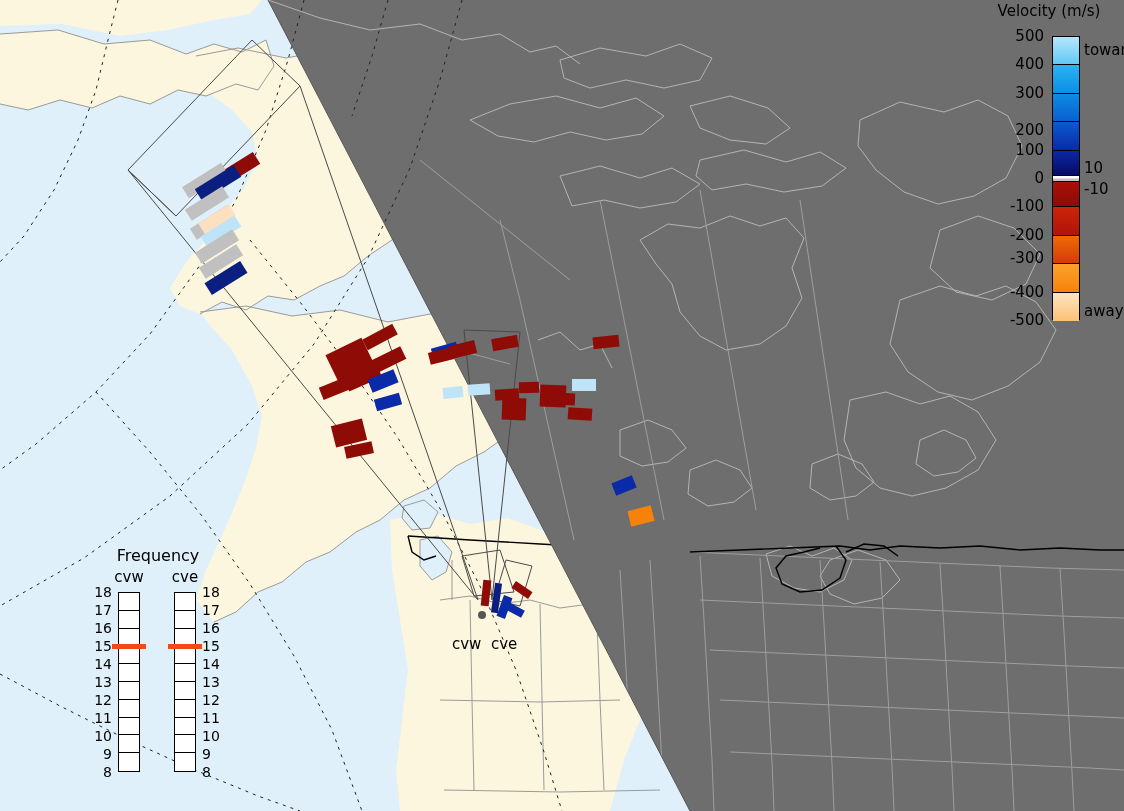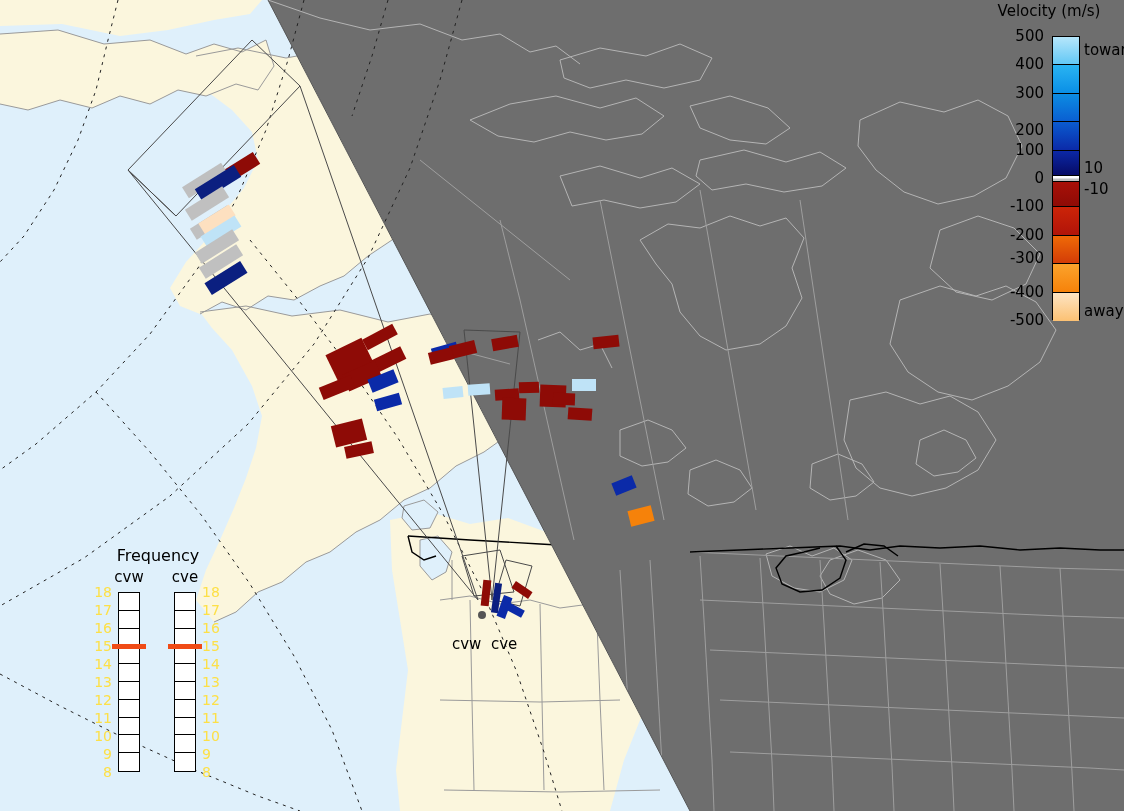--- a/index.html
+++ b/index.html
@@ -140,21 +140,21 @@
   }
   .freq-cell:last-child { border-bottom: none; }
   .freq-marker {
     position: absolute;
     width: 34px;
     height: 5px;
     background: #f04b16;
   }
   .freq-tick {
     position: absolute;
-    color: #fde047;
+    color: #000000;
     font-size: 14px;
     transform: translateY(-50%);
     white-space: nowrap;
   }
   .freq-tick.left  { text-align: right; width: 24px; }
   .freq-tick.right { text-align: left;  width: 24px; }
   
   .site-label {
     position: absolute;
     color: #000;

